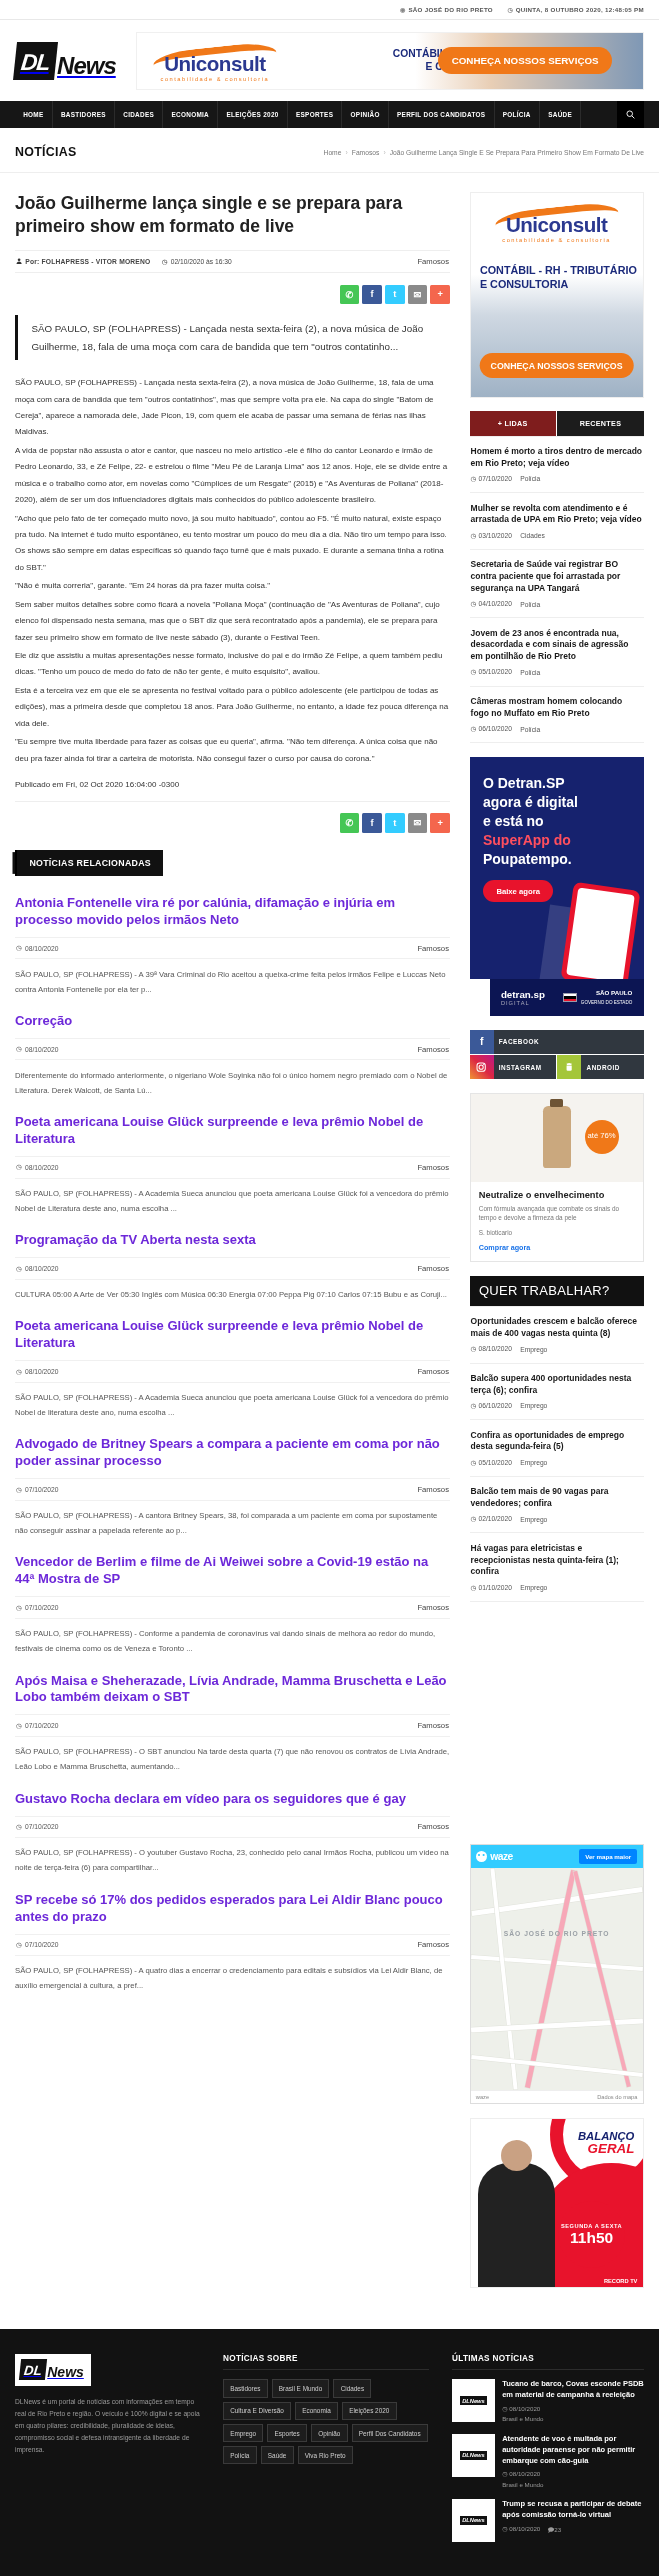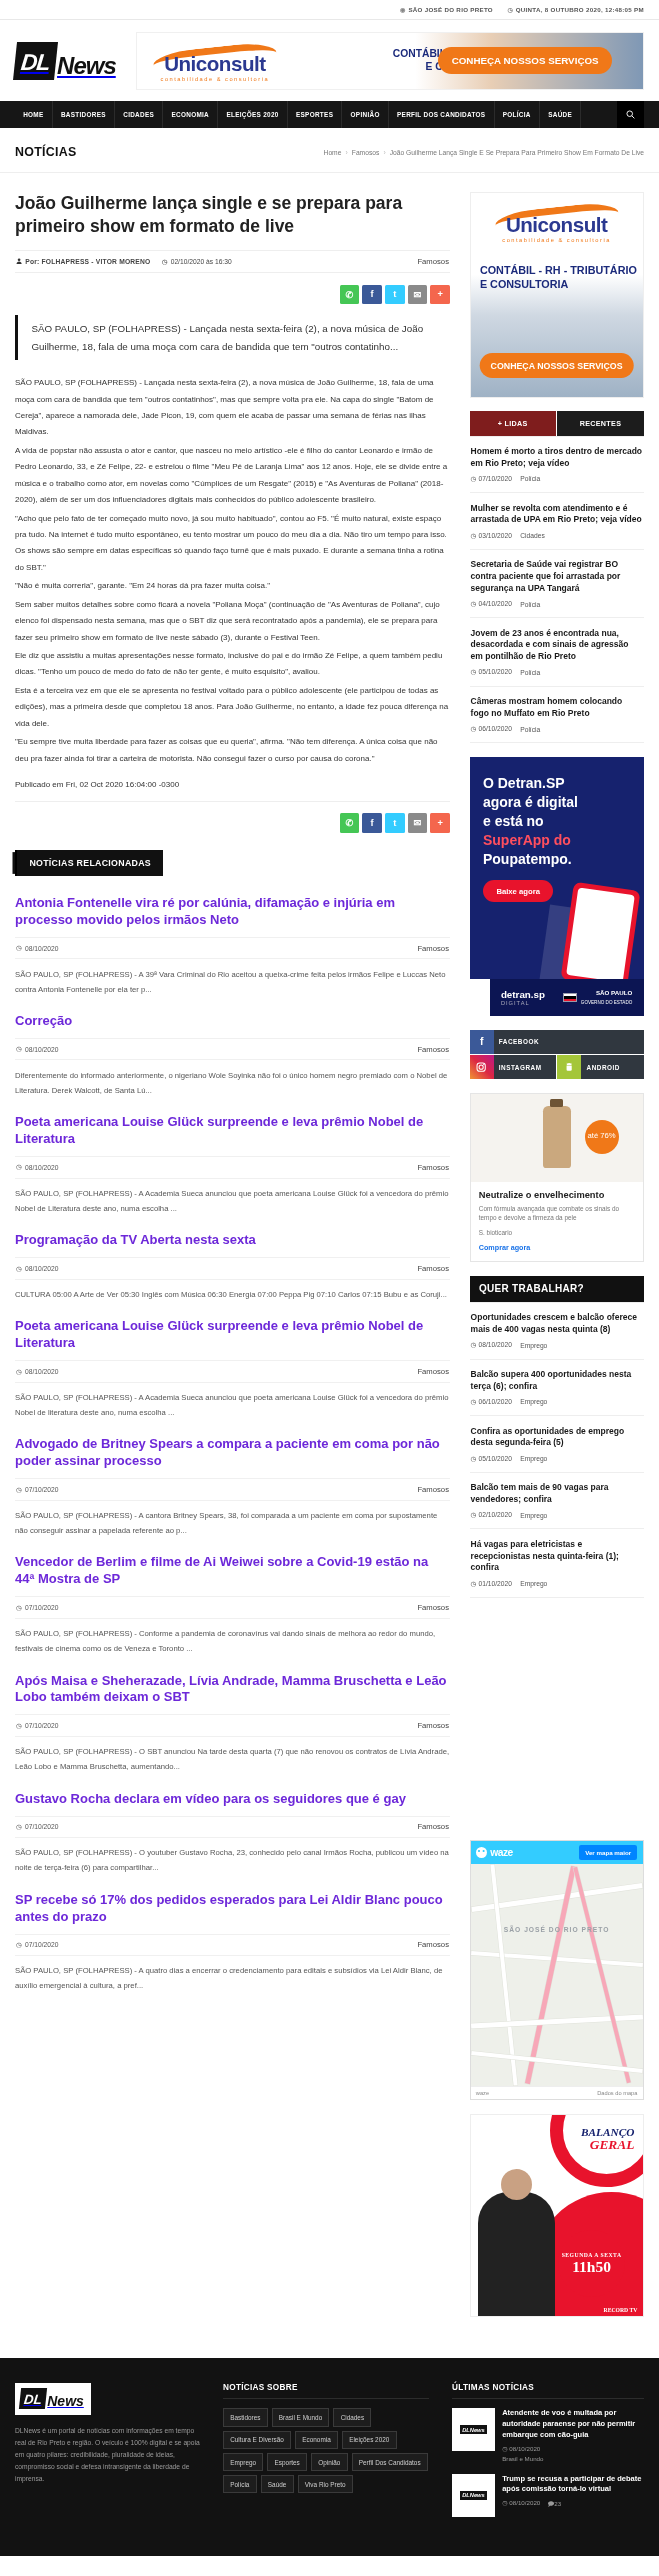--- a/index.html
+++ b/index.html
@@ -105,35 +105,35 @@
   .gad { border:0.5px solid #e5e5e5; margin:13.4px 0; padding:0 0 9.3px; position:relative; cursor:pointer; }
   .gad .img { height:88px; background:#f5f3ef; position:relative; }
   .gad .bottle { position:absolute; left:50%; top:12.4px; transform:translateX(-50%); width:28px; height:62px; background:#caa87e; border-radius:5.2px 5.2px 3.1px 3.1px; }
   .gad .bottle:before { content:""; position:absolute; top:-7.2px; left:7.2px; width:13.4px; height:8.2px; background:#6e5435; border-radius:1.5px; }
   .gad .badge { position:absolute; right:24px; top:26px; width:34px; height:34px; border-radius:50%; background:#f07818; color:#fff; display:flex; align-items:center; justify-content:center; font-weight:normal; font-size:7.7px; text-align:center; line-height:1.1; }
   .gad .adc { position:absolute; right:2.1px; top:2.1px; font-size:5.7px; color:#00aecd; }
   .gad h5 { font-size:9.3px; color:#222; margin:8.2px 8.2px 4.1px; }
   .gad p { font-size:6.4px; color:#777; line-height:1.5; margin:0 8.2px 5.2px; }
   .gad a { color:#1a73e8; font-size:7.2px; font-weight:bold; margin:0 8.2px; text-decoration:none;text-align:center; }
 
-  .sb-black-hd { background:#111; color:#fff; font-weight:bold; font-size:10px; letter-spacing:0.3px; padding:7.7px 9.3px; }
+  .sb-black-hd { background:#111; color:#fff; font-weight:normal; font-size:13px; letter-spacing:0.3px; padding:7.7px 9.3px; }
 
   .waze { margin-top:242px; border:0.5px solid #ddd; }
   .waze-hd { background:#33ccff; display:flex; align-items:center; justify-content:space-between; padding:4.1px 5.2px; }
   .waze-hd .wlogo { color:#fff; font-weight:bold; font-size:10.3px; letter-spacing:-0.5px; display:flex; align-items:center; gap:3.1px; }
   .waze-hd .wlogo .face { width:11.3px; height:11.3px; border-radius:50%; background:#fff; position:relative; }
   .waze-hd .wlogo .face:before { content:""; position:absolute; left:2.6px; top:3.6px; width:1.5px; height:1.5px; border-radius:50%; background:#33ccff; box-shadow:4.6px 0 0 #33ccff; }
   .waze-btn { background:#0084ff; color:#fff; border:none; font-size:6.2px; font-weight:bold; padding:4.1px 6.2px; border-radius:2.1px; cursor:pointer; }
   .waze-map { height:222px; background:#eef0ea; position:relative; overflow:hidden; }
   .road { position:absolute; background:#fff; box-shadow:0 0 0 0.5px #e0e2da; }
   .road.pink { background:#f7a8b8; }
   .waze-city { position:absolute; top:62px; left:50%; transform:translateX(-50%); color:#9aa0a6; font-size:6.7px; letter-spacing:1px; font-weight:bold; white-space:nowrap; }
   .waze-ft { background:#fff; border-top:0.5px solid #eee; padding:3.1px 5.2px; font-size:5.7px; color:#888; display:flex; justify-content:space-between; }
 
-  .bg-ad { margin:13.4px 0 20.6px; height:203px; position:relative; background:#fff; border:0.5px solid #eee; overflow:hidden; cursor:pointer;font-family:Liberation Serif, serif; }
+  .bg-ad { margin:13.4px 0 20.6px; height:170px; position:relative; background:#fff; border:0.5px solid #eee; overflow:hidden; cursor:pointer; }
   .bg-ad .swirl { position:absolute; right:-46px; bottom:-31px; width:155px; height:155px; border-radius:50%; background:#e8132c; }
   .bg-ad .swirl2 { position:absolute; right:-20.6px; top:-41px; width:113px; height:113px; border-radius:50%; border:13.4px solid #e8132c; }
   .bg-ad .logo-bg { position:absolute; right:8.2px; top:12.4px; font-style:italic; font-weight:bold; font-size:11.3px; color:#16226e; text-align:right; line-height:1; }
   .bg-ad .logo-bg .g { color:#e8132c; display:block; font-size:13.4px; }
   .bg-ad .host { position:absolute; left:7.2px; bottom:0; width:77px; height:124px; background:#222; border-radius:31px 31px 0 0; }
   .bg-ad .host:before { content:""; position:absolute; top:-23px; left:23px; width:31px; height:31px; border-radius:50%; background:#c9a183; }
   .bg-ad .circ { position:absolute; right:17.5px; bottom:18.5px; width:67px; height:67px; border-radius:50%; background:#e8132c; color:#fff; display:flex; flex-direction:column; align-items:center; justify-content:center; text-align:center; }
   .bg-ad .circ .l1 { font-size:5.7px; font-weight:bold; letter-spacing:0.5px; }
   .bg-ad .circ .l2 { font-size:15.5px; font-weight:bold; }
   .bg-ad .net { position:absolute; right:5.2px; bottom:3.1px; font-size:5.7px; font-weight:bold; color:#fff; }
@@ -689,20 +689,33 @@
           <a href="#">Saúde</a>
 
           <a href="#">Viva Rio Preto</a>
 
       </div>
     </div>
     <div class="fcol3">
       <div class="fhd">ÚLTIMAS NOTÍCIAS</div>
       <div id="latest-list">
 
+          <div class="fitem">
+            <div class="fthumb">
+              <span class="mini">DLNews</span>
+            </div>
+            <div>
+              <h6>Tucano de barco, Covas esconde PSDB em material de campanha à reeleição</h6>
+              <div class="fm">
+                <span><span class="ico">◷</span> <span>08/10/2020</span></span>
+
+              </div>
+              <div class="fcat">Brasil e Mundo</div>
+            </div>
+          </div>
 
           <div class="fitem">
             <div class="fthumb">
               <span class="mini">DLNews</span>
             </div>
             <div>
               <h6>Atendente de voo é multada por autoridade paraense por não permitir embarque com cão-guia</h6>
               <div class="fm">
                 <span><span class="ico">◷</span> <span>08/10/2020</span></span>
 

